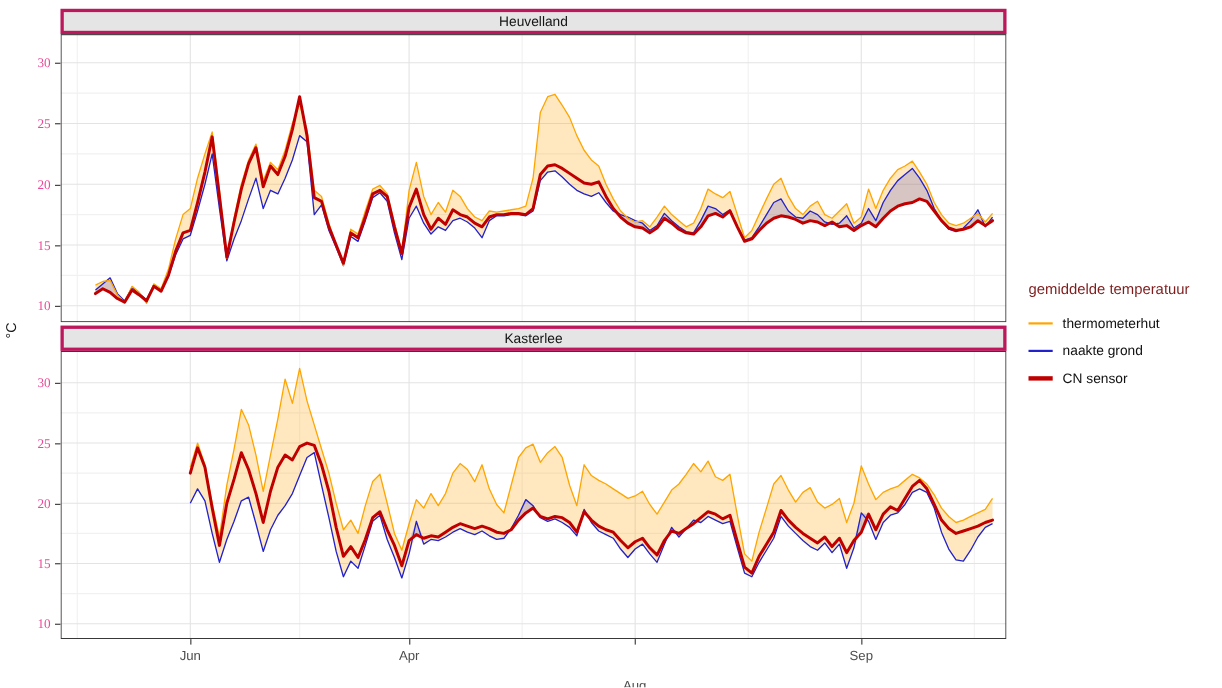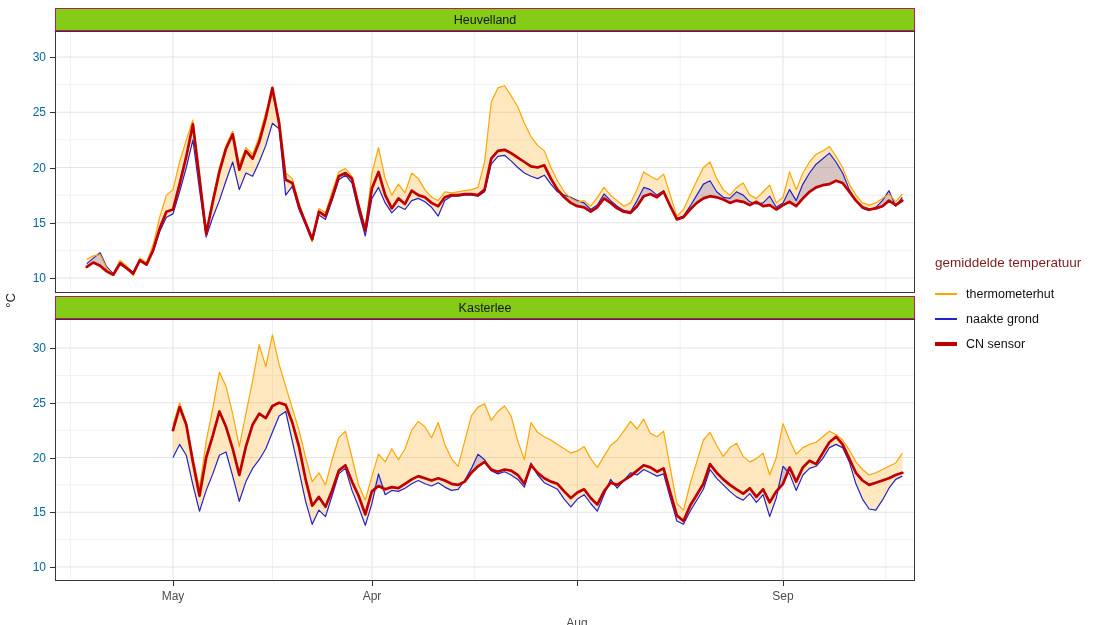--- a/index.html
+++ b/index.html
@@ -1,22 +1,22 @@
 <!DOCTYPE html>
 <html><head>
 <meta charset="utf-8">
 <style>
   html,body{margin:0;padding:0;background:#ffffff;}
   body{font-family:"Liberation Sans", sans-serif;}
   #fig{position:relative;width:1111px;height:625px;background:#ffffff;overflow:hidden;}
-  .strip{position:absolute;left:55px;width:860px;height:23px;background:#84cc16;
-         border:1px solid #be185d;box-sizing:border-box;display:flex;align-items:center;justify-content:center;}
+  .strip{position:absolute;left:55px;width:860px;height:23px;background:#e5e5e5;
+         border:3px solid #be185d;box-sizing:border-box;display:flex;align-items:center;justify-content:center;}
   .strip span{font-size:12.5px;color:#141414;}
   .panel{position:absolute;left:55px;width:860px;height:262px;}
-  .ylab{position:absolute;width:26px;text-align:right;font-size:12px;color:#0369a1;line-height:14px;}
+  .ylab{position:absolute;width:26px;text-align:right;font-size:12px;color:#ec4899;line-height:14px;font-family:Liberation Serif, serif;}
   .xlab{position:absolute;width:44px;text-align:center;font-size:12px;color:#4d4d4d;}
   .tick-y{position:absolute;width:5px;height:1px;background:#333;}
   .tick-x{position:absolute;width:1px;height:5px;background:#333;}
   .y-title{position:absolute;left:-8px;top:293px;width:36px;text-align:center;font-size:13px;color:#1a1a1a;
            transform:rotate(-90deg);}
   #legend{position:absolute;left:935px;top:255px;width:172px;}
   #legend .lg-title{font-size:13.5px;color:#7f1d1d;margin:0 0 11px 0;}
   .lg-item{display:flex;align-items:center;height:25px;}
   .lg-key{display:inline-block;width:22px;margin-right:9px;flex:0 0 22px;}
   .lg-label{font-size:12.5px;color:#111;}
@@ -108,21 +108,21 @@
       <div class="ylab" style="left:20px;top:560px;">10</div>
       <div class="tick-y" style="left:50px;top:512px;"></div>
       <div class="ylab" style="left:20px;top:505px;">15</div>
       <div class="tick-y" style="left:50px;top:458px;"></div>
       <div class="ylab" style="left:20px;top:451px;">20</div>
       <div class="tick-y" style="left:50px;top:403px;"></div>
       <div class="ylab" style="left:20px;top:396px;">25</div>
       <div class="tick-y" style="left:50px;top:348px;"></div>
       <div class="ylab" style="left:20px;top:341px;">30</div>
       <div class="tick-x" style="left:173px;top:581px;"></div>
-      <div class="xlab" style="left:151px;top:589px;">May</div>
+      <div class="xlab" style="left:151px;top:589px;">Jun</div>
       <div class="tick-x" style="left:372px;top:581px;"></div>
       <div class="xlab" style="left:350px;top:589px;">Apr</div>
       <div class="tick-x" style="left:577px;top:581px;"></div>
       <div class="xlab" style="left:555px;top:616px;">Aug</div>
       <div class="tick-x" style="left:783px;top:581px;"></div>
       <div class="xlab" style="left:761px;top:589px;">Sep</div>
     </div>
 
   <div id="legend">
     <div class="lg-title">gemiddelde temperatuur</div>

